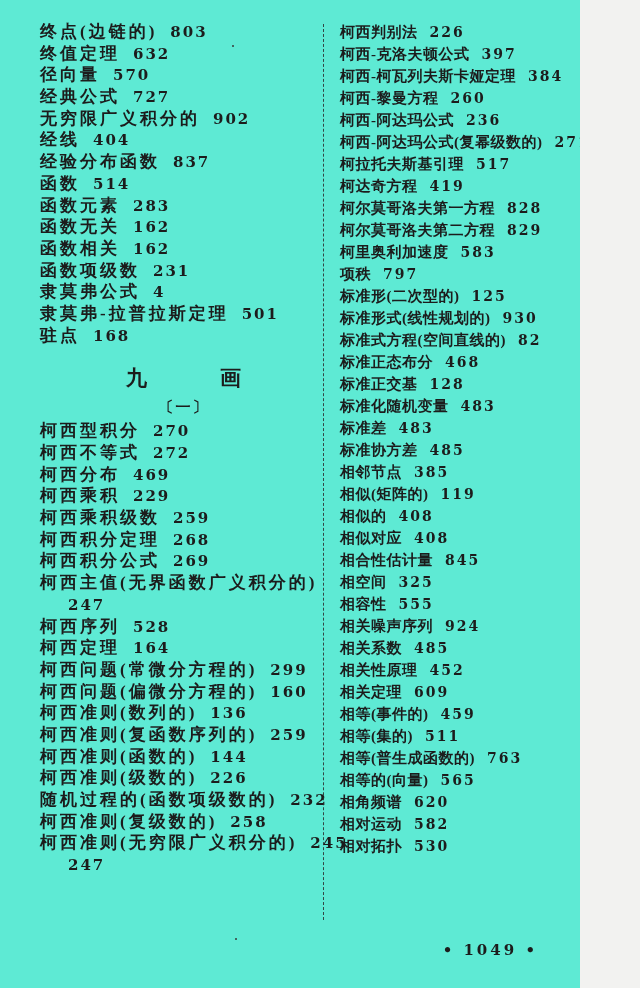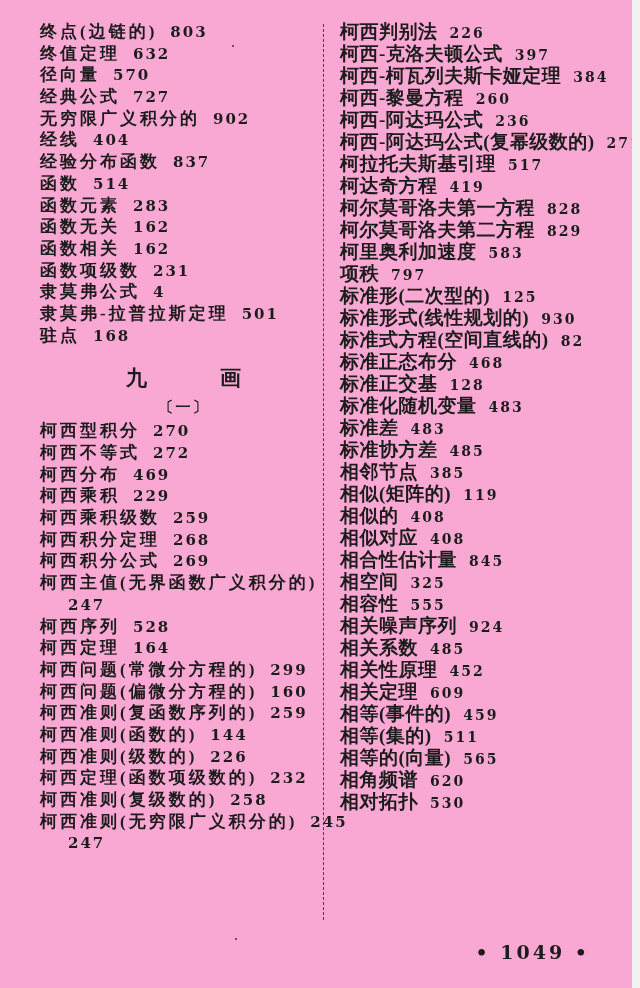--- a/index.html
+++ b/index.html
@@ -3,40 +3,40 @@
 <meta charset="utf-8">
 <style>
   html, body { margin: 0; padding: 0; }
   body {
     width: 640px; height: 988px;
     background: #f2f2f0;
     font-family: "Liberation Serif", "DejaVu Serif", serif;
   }
   .page {
     position: relative;
-    width: 632px; height: 988px;
-    background: #f9a8d4;
+    width: 580px; height: 988px;
+    background: #5eead4;
     color: #1c1c1c;
     overflow: hidden;
   }
   .column { position: absolute; top: 21px; }
   .col-left  { left: 40px;  width: 288px; }
   .col-right { left: 340px; width: 295px; }
 
   .row { white-space: nowrap; }
   .col-left  .row { height: 21.7px; line-height: 21.7px; }
   .col-right .row { height: 22px;   line-height: 22px; }
 
   .term {
     font-size: 17px;
     letter-spacing: 3px;
     font-weight: 600;
   }
   .col-right .term {
-    font-size: 19px;
+    font-size: 15px;
     letter-spacing: 0.5px;
   }
   .pagenum {
     font-size: 15px;
     font-weight: 700;
     letter-spacing: 2px;
     margin-left: 13px;
     font-family: "DejaVu Serif", serif;
   }
   .col-right .pagenum { font-size: 14px; margin-left: 12px; }
@@ -56,21 +56,21 @@
 
   .divider {
     position: absolute;
     left: 323px; top: 24px; height: 896px; width: 0;
     border-left: 1.5px dashed #2b2b2b;
     opacity: 0.85;
   }
   .footer-pagenum {
     position: absolute;
     top: 941px; right: 42px;
-    font-size: 19px; font-weight: 700; letter-spacing: 3px;
+    font-size: 15px; font-weight: 700; letter-spacing: 3px;
     font-family: "DejaVu Serif", serif;
   }
   
   .speck { position: absolute; background: #3a3a3a; border-radius: 50%; }
   .speck1 { left: 232px; top: 45px;  width: 2px; height: 2px; }
   .speck2 { left: 235px; top: 938px; width: 2px; height: 2px; }
 </style>
 </head>
 <body>
 
@@ -103,24 +103,25 @@
       <div class="row entry"><span class="term">柯西乘积</span><span class="pagenum">229</span></div>
       <div class="row entry"><span class="term">柯西乘积级数</span><span class="pagenum">259</span></div>
       <div class="row entry"><span class="term">柯西积分定理</span><span class="pagenum">268</span></div>
       <div class="row entry"><span class="term">柯西积分公式</span><span class="pagenum">269</span></div>
       <div class="row wrap"><span class="term">柯西主值(无界函数广义积分的)</span></div>
       <div class="row cont"><span class="pagenum">247</span></div>
       <div class="row entry"><span class="term">柯西序列</span><span class="pagenum">528</span></div>
       <div class="row entry"><span class="term">柯西定理</span><span class="pagenum">164</span></div>
       <div class="row entry"><span class="term">柯西问题(常微分方程的)</span><span class="pagenum">299</span></div>
       <div class="row entry"><span class="term">柯西问题(偏微分方程的)</span><span class="pagenum">160</span></div>
+      <div class="row entry"><span class="term">柯西准则(数列的)</span><span class="pagenum">136</span></div>
       <div class="row entry"><span class="term">柯西准则(复函数序列的)</span><span class="pagenum">259</span></div>
       <div class="row entry"><span class="term">柯西准则(函数的)</span><span class="pagenum">144</span></div>
       <div class="row entry"><span class="term">柯西准则(级数的)</span><span class="pagenum">226</span></div>
-      <div class="row entry"><span class="term">柯西定理(函数项级数的)</span><span class="pagenum">232</span></div>
+      <div class="row entry"><span class="term">随机过程的(函数项级数的)</span><span class="pagenum">232</span></div>
       <div class="row entry"><span class="term">柯西准则(复级数的)</span><span class="pagenum">258</span></div>
       <div class="row entry"><span class="term">柯西准则(无穷限广义积分的)</span><span class="pagenum">245</span></div>
       <div class="row cont"><span class="pagenum">247</span></div>
     </div>
   <div class="divider"></div>
   <div class="column col-right" id="col-right">
       <div class="row entry"><span class="term">柯西判别法</span><span class="pagenum">226</span></div>
       <div class="row entry"><span class="term">柯西-克洛夫顿公式</span><span class="pagenum">397</span></div>
       <div class="row entry"><span class="term">柯西-柯瓦列夫斯卡娅定理</span><span class="pagenum">384</span></div>
       <div class="row entry"><span class="term">柯西-黎曼方程</span><span class="pagenum">260</span></div>
@@ -146,20 +147,22 @@
       <div class="row entry"><span class="term">相似对应</span><span class="pagenum">408</span></div>
       <div class="row entry"><span class="term">相合性估计量</span><span class="pagenum">845</span></div>
       <div class="row entry"><span class="term">相空间</span><span class="pagenum">325</span></div>
       <div class="row entry"><span class="term">相容性</span><span class="pagenum">555</span></div>
       <div class="row entry"><span class="term">相关噪声序列</span><span class="pagenum">924</span></div>
       <div class="row entry"><span class="term">相关系数</span><span class="pagenum">485</span></div>
       <div class="row entry"><span class="term">相关性原理</span><span class="pagenum">452</span></div>
       <div class="row entry"><span class="term">相关定理</span><span class="pagenum">609</span></div>
       <div class="row entry"><span class="term">相等(事件的)</span><span class="pagenum">459</span></div>
       <div class="row entry"><span class="term">相等(集的)</span><span class="pagenum">511</span></div>
+      <div class="row entry"><span class="term">相等(普生成函数的)</span><span class="pagenum">763</span></div>
       <div class="row entry"><span class="term">相等的(向量)</span><span class="pagenum">565</span></div>
       <div class="row entry"><span class="term">相角频谱</span><span class="pagenum">620</span></div>
+      <div class="row entry"><span class="term">相对运动</span><span class="pagenum">582</span></div>
       <div class="row entry"><span class="term">相对拓扑</span><span class="pagenum">530</span></div>
     </div>
   <div class="footer-pagenum">• 1049 •</div>
   <div class="speck speck1"></div>
   <div class="speck speck2"></div>
 </div>
 
 </body></html>

